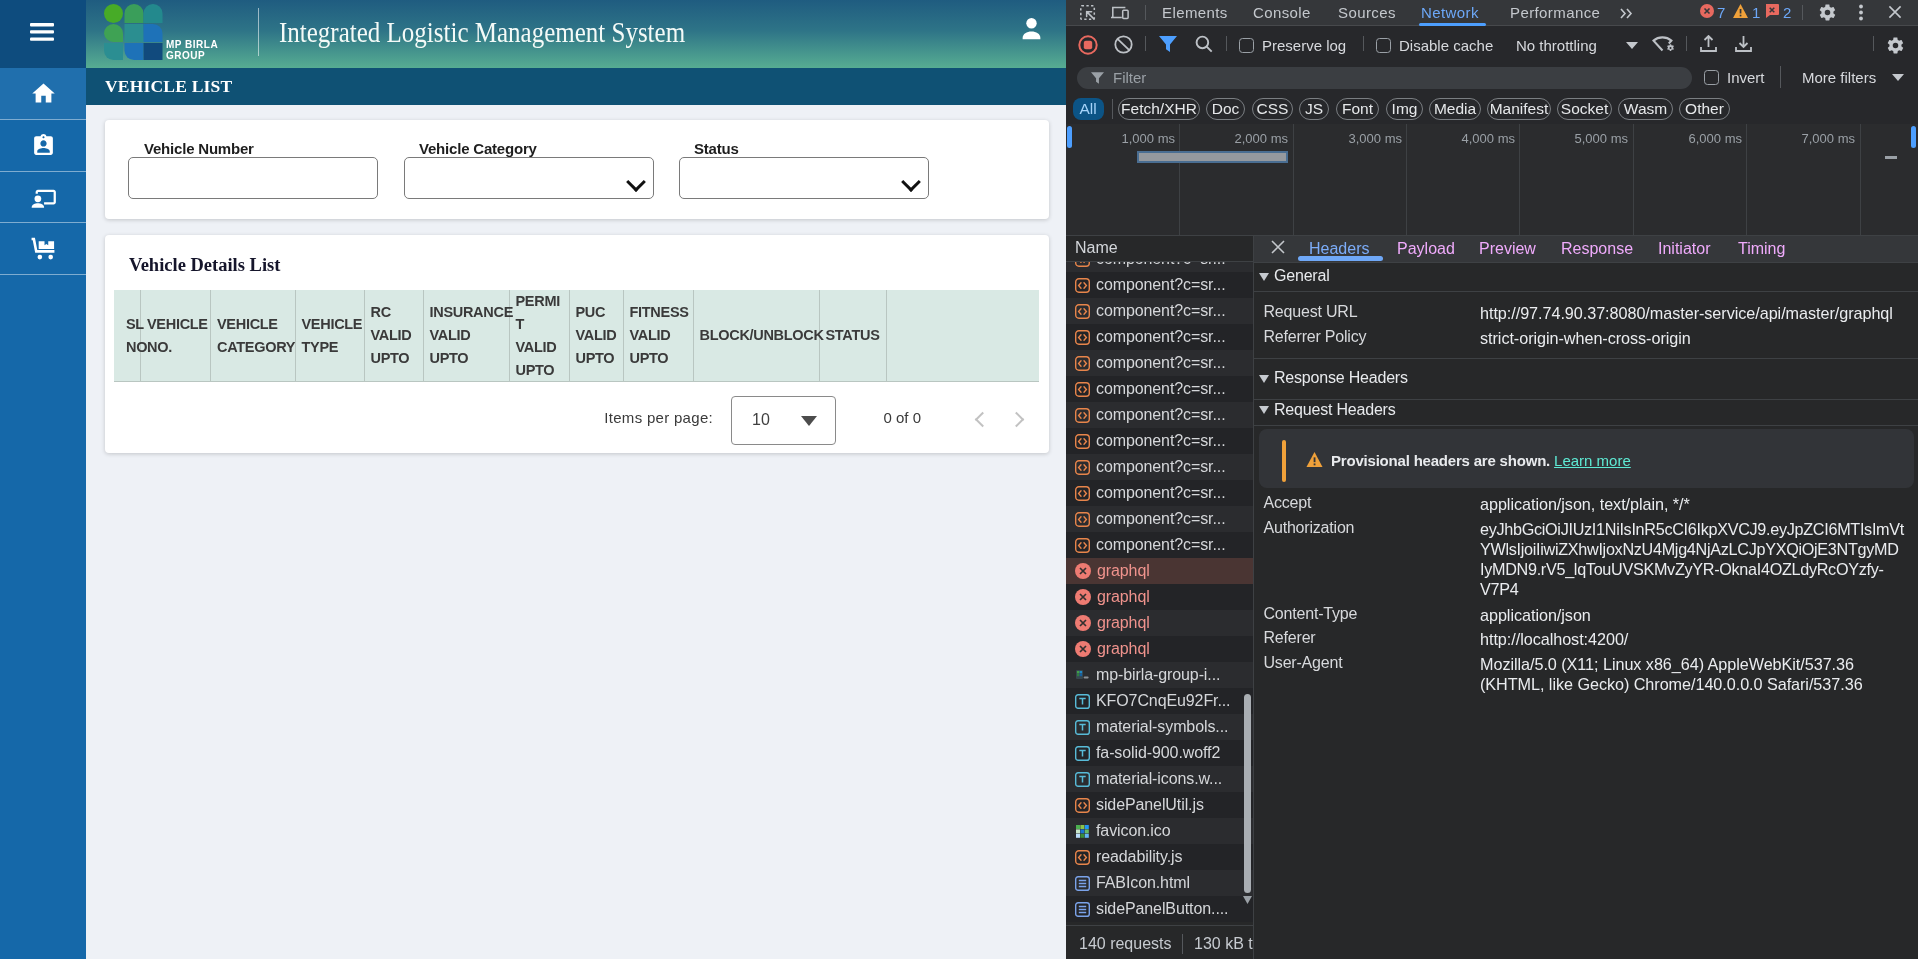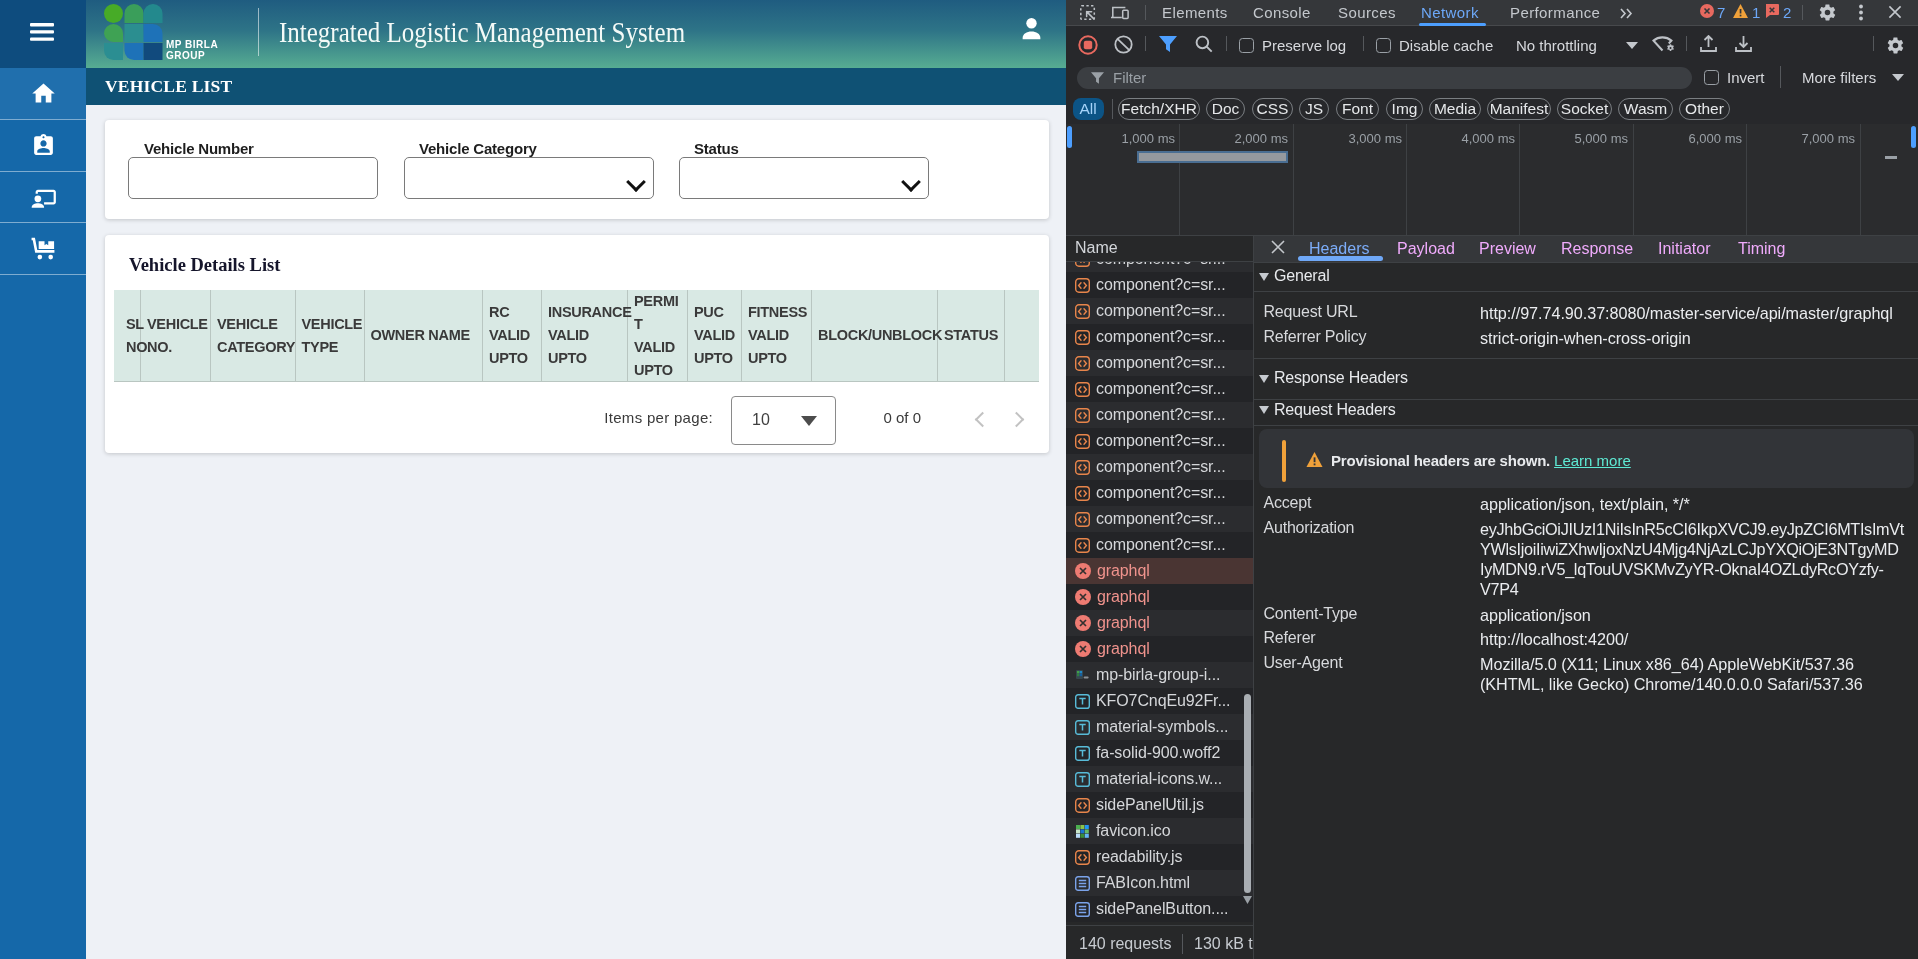--- a/index.html
+++ b/index.html
@@ -155,21 +155,20 @@
         </div>
       <div class="th" style="width:70px">
           <span>VEHICLE<br>NO.</span>
         </div>
       <div class="th" style="width:84.5px">
           <span>VEHICLE<br>CATEGORY</span>
         </div>
       <div class="th" style="width:69px">
           <span>VEHICLE<br>TYPE</span>
         </div>
-      <div class="th" style="width:118.5px">OWNER NAME</div>
       <div class="th" style="width:59px">
           <span>RC<br>VALID<br>UPTO</span>
         </div>
       <div class="th" style="width:86px">
           <span>INSURANCE<br>VALID<br>UPTO</span>
         </div>
       <div class="th" style="width:60px">
           <span>PERMI<br>T<br>VALID<br>UPTO</span>
         </div>
       <div class="th" style="width:54px">

